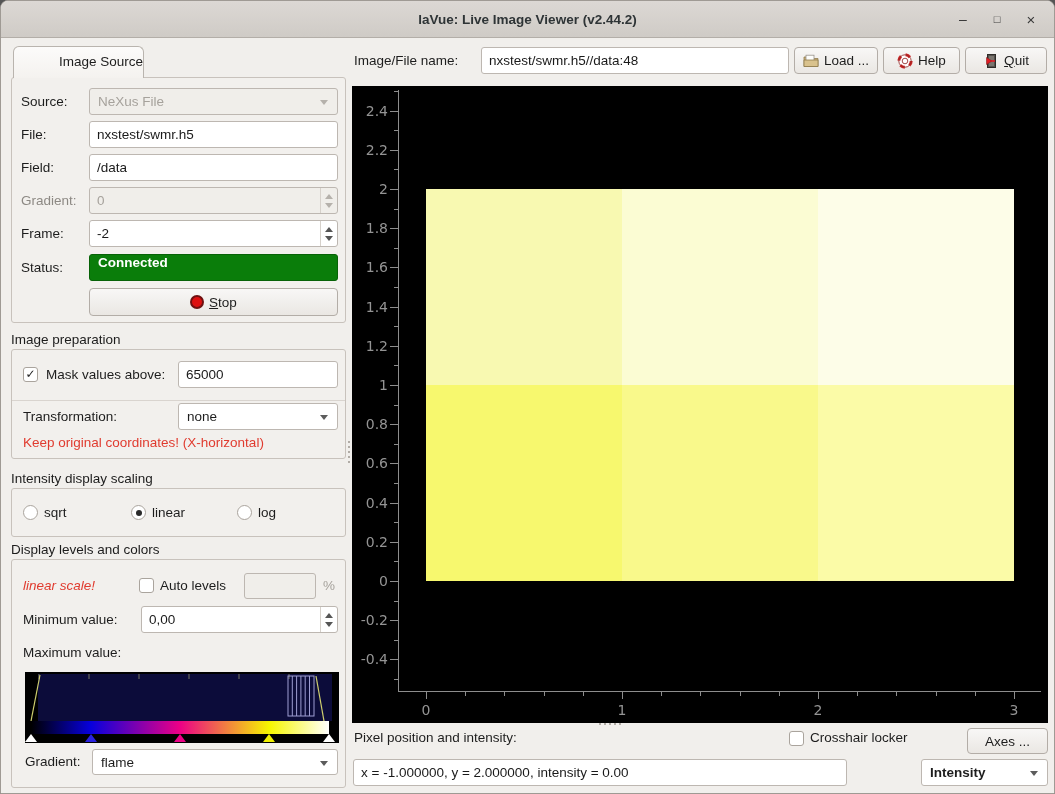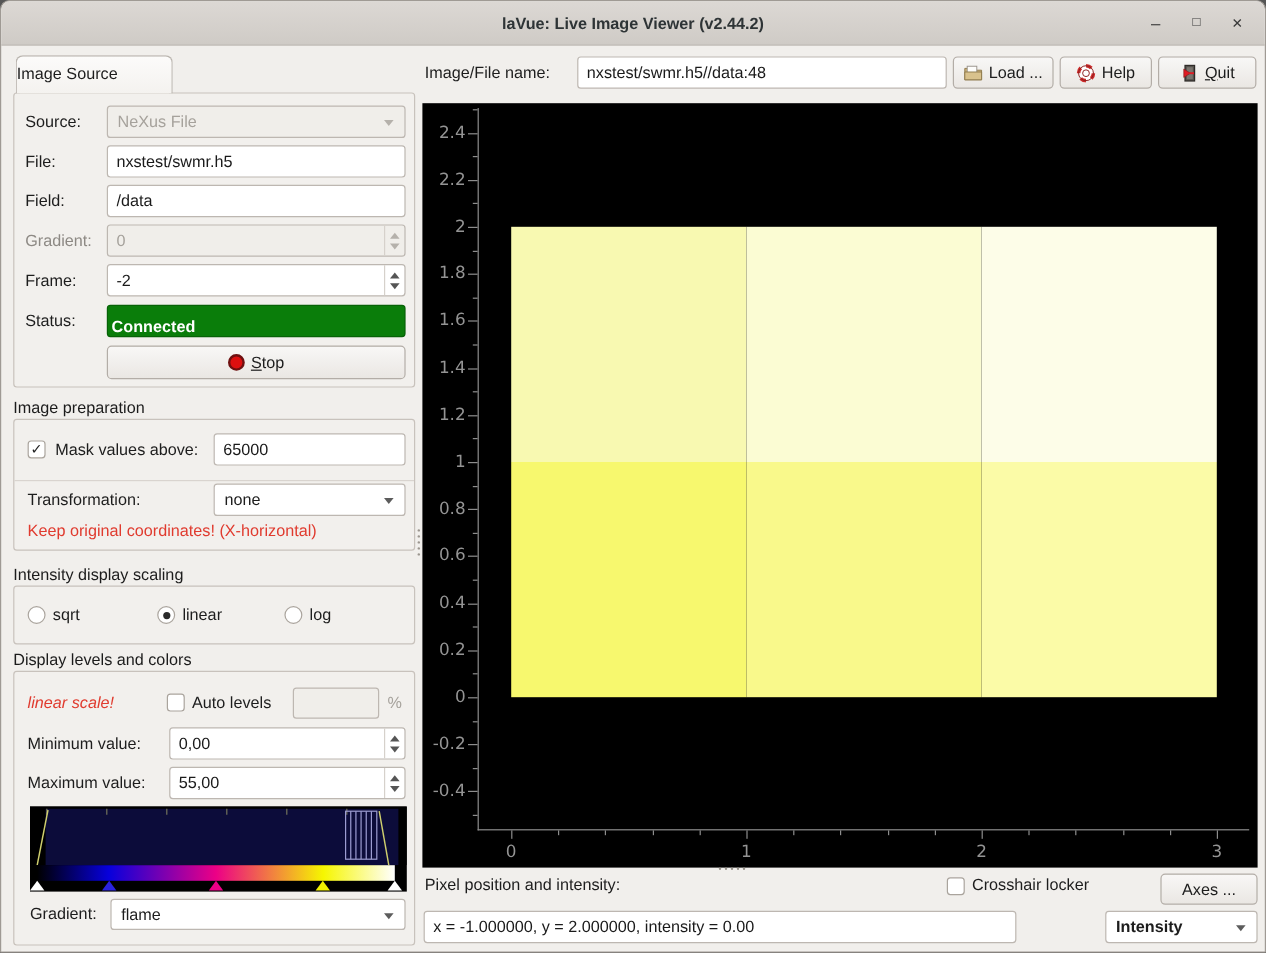--- a/index.html
+++ b/index.html
@@ -41,26 +41,26 @@
   .checkbox { position:absolute; width:15px; height:15px; background:#fff; border:1px solid #aaa49d;
     border-radius:3px; font-size:12px; line-height:13px; text-align:center; color:#222; font-weight:bold; }
   .radio { position:absolute; width:15px; height:15px; background:#fff; border:1px solid #aaa49d; border-radius:50%; }
   .radio.sel::after { content:""; position:absolute; left:3.5px; top:3.5px; width:6px; height:6px; border-radius:50%; background:#2a2a2a; }
 
   .groupbox { position:absolute; background:#f2f0ed; border:1px solid #c8c2bc; border-radius:3px; }
   .section-lbl { position:absolute; height:17px; line-height:17px; color:#1c1c1c; white-space:nowrap; }
   .rednote { position:absolute; color:#e03b2f; white-space:nowrap; }
 
   
-  .tab { position:absolute; left:12px; top:45px; width:131px; height:32px; line-height:30px; text-align:left;
+  .tab { position:absolute; left:12px; top:45px; width:131px; height:32px; line-height:30px; text-align:right;
     background:linear-gradient(#fcfbfa,#f4f2ef); border:1px solid #b9b4ae; border-bottom:none;
     border-radius:6px 6px 0 0; z-index:2; }
   .sep { position:absolute; border-top:1px solid #d9d4cf; }
   .status-badge { position:absolute; background:#0a7d0a; border:1px solid #076207; border-radius:3px;
-    color:#fff; font-weight:600; display:flex; align-items:flex-end; padding:0 3px; }
+    color:#fff; font-weight:600; display:flex; align-items:flex-start; padding:0 8px; }
   .stop-dot { width:14px; height:14px; border-radius:50%; background:#dd0f0f; border:2px solid #6e1010; }
   .accel { text-decoration:underline; }
 
   
   .histwidget { position:absolute; left:24px; top:671px; width:314px; height:71px; background:#000; }
   .gradbar { position:absolute; left:6px; top:49px; width:298px; height:13px; }
   .marker { position:absolute; top:62px; width:0; height:0; border-left:6px solid transparent;
     border-right:6px solid transparent; border-bottom:8px solid #fff; }
 
   
@@ -176,27 +176,20 @@
 
   <div class="lbl" style="left:22px;top:605px;">Minimum value:</div>
   <div class="spinbox" style="left:140px;top:605px;width:197px;">
     <input class="txt" value="0,00" style="">
     <span class="spin">
         <i class="up"></i>
         <i class="dn"></i>
       </span>
   </div>
   <div class="lbl" style="left:22px;top:638px;">Maximum value:</div>
-  <div class="spinbox" style="left:140px;top:638px;width:197px;">
-    <input class="txt" value="55,00" style="">
-    <span class="spin">
-        <i class="up"></i>
-        <i class="dn"></i>
-      </span>
-  </div>
 
   <div class="histwidget">
     <svg class="icon-svg" width="314" height="49" viewBox="0 0 314 49">
       <rect x="0" y="0" width="314" height="49" fill="#000000"></rect>
       <rect x="13" y="2" width="294" height="47" fill="#0c0c3a"></rect>
       <g stroke="#74745c" stroke-width="1">
         <line x1="14" y1="2" x2="14" y2="7"></line>
           <line x1="64" y1="2" x2="64" y2="7"></line>
         <line x1="114" y1="2" x2="114" y2="7"></line>
           <line x1="164" y1="2" x2="164" y2="7"></line>

